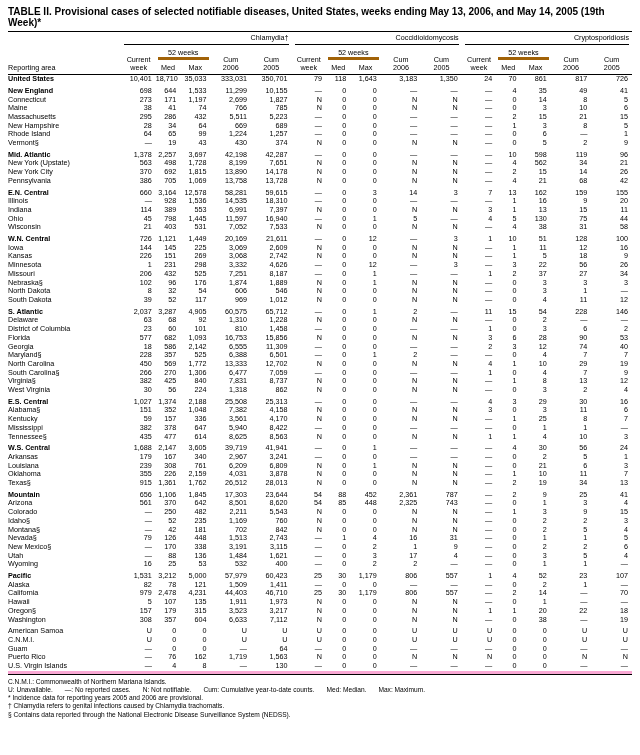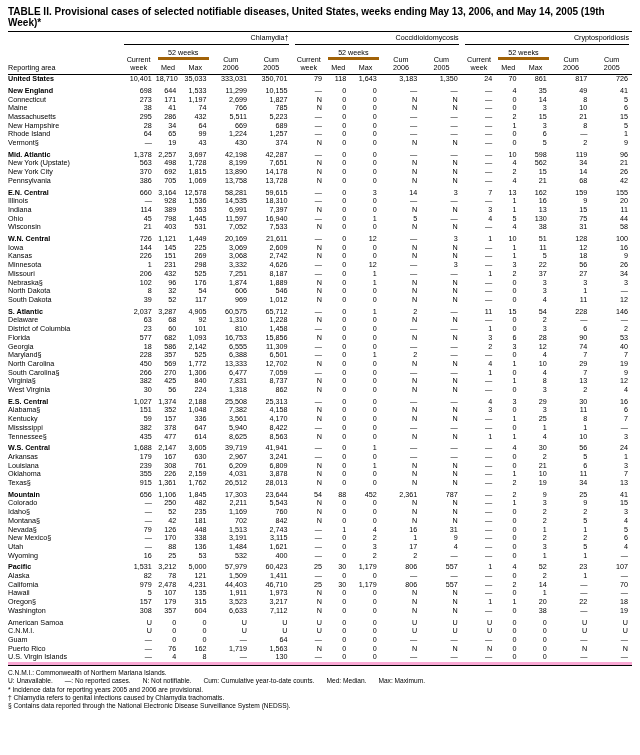--- a/index.html
+++ b/index.html
@@ -872,21 +872,21 @@
             <td class="num">—</td>
             <td class="num">4</td>
             <td class="num">30</td>
             <td class="num">56</td>
             <td class="num">24</td>
           </tr>
           <tr class="state">
             <td class="area">Arkansas</td>
             <td class="num">179</td>
             <td class="num">167</td>
-            <td class="num">630</td>
+            <td class="num">340</td>
             <td class="num">2,967</td>
             <td class="num">3,241</td>
             <td class="num">—</td>
             <td class="num">0</td>
             <td class="num">0</td>
             <td class="num">—</td>
             <td class="num">—</td>
             <td class="num">—</td>
             <td class="num">0</td>
             <td class="num">2</td>
@@ -960,20 +960,38 @@
             <td class="num">54</td>
             <td class="num">88</td>
             <td class="num">452</td>
             <td class="num">2,361</td>
             <td class="num">787</td>
             <td class="num">—</td>
             <td class="num">2</td>
             <td class="num">9</td>
             <td class="num">25</td>
             <td class="num">41</td>
+          </tr>
+          <tr class="state">
+            <td class="area">Arizona</td>
+            <td class="num">561</td>
+            <td class="num">370</td>
+            <td class="num">642</td>
+            <td class="num">8,501</td>
+            <td class="num">8,620</td>
+            <td class="num">54</td>
+            <td class="num">85</td>
+            <td class="num">448</td>
+            <td class="num">2,325</td>
+            <td class="num">743</td>
+            <td class="num">—</td>
+            <td class="num">0</td>
+            <td class="num">1</td>
+            <td class="num">3</td>
+            <td class="num">4</td>
           </tr>
           <tr class="state">
             <td class="area">Colorado</td>
             <td class="num">—</td>
             <td class="num">250</td>
             <td class="num">482</td>
             <td class="num">2,211</td>
             <td class="num">5,543</td>
             <td class="num">N</td>
             <td class="num">0</td>

